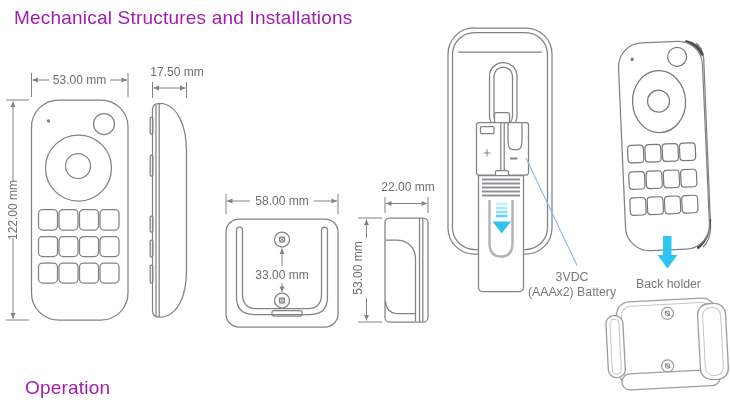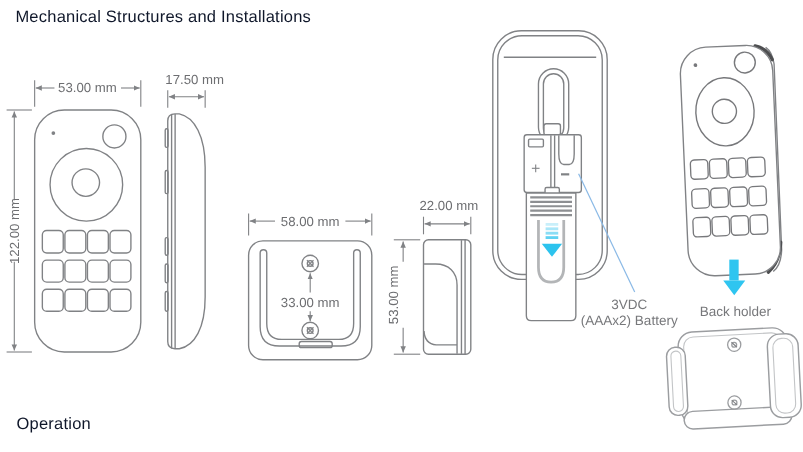--- a/index.html
+++ b/index.html
@@ -1,25 +1,25 @@
 <!DOCTYPE html>
 <html><head>
 <meta charset="utf-8">
 <style>
   html,body{margin:0;padding:0;background:#fff;}
   .page{
     position:relative;width:730px;height:411px;background:#ffffff;overflow:hidden;
     font-family:"Liberation Sans",sans-serif;
   }
   .heading{
-    position:absolute;color:#0f172a;font-size:15px;font-weight:500;
+    position:absolute;color:#a21caf;font-size:19px;font-weight:500;
     letter-spacing:.2px;white-space:nowrap;
   }
   #title{left:14px;top:7px;}
-  #operation{left:15px;top:377px;}
+  #operation{left:25px;top:377px;}
   svg{position:absolute;left:0;top:0;}
   .ln{fill:none;stroke:#808285;stroke-width:1.25px;}
   .lnw{fill:#fff;stroke:#808285;stroke-width:1.25px;}
   .lt{fill:none;stroke:#9b9da0;stroke-width:1.2px;}
   .ltw{fill:#fff;stroke:#9b9da0;stroke-width:1.3px;}
   .faint{fill:none;stroke:#c3c5c7;stroke-width:1px;}
   .dimln{fill:none;stroke:#808285;stroke-width:1px;}
   text.dim{fill:#6d6e71;font-size:12px;}
   text.lbl{fill:#77787b;font-size:12.3px;}
   .mid{text-anchor:middle;}

